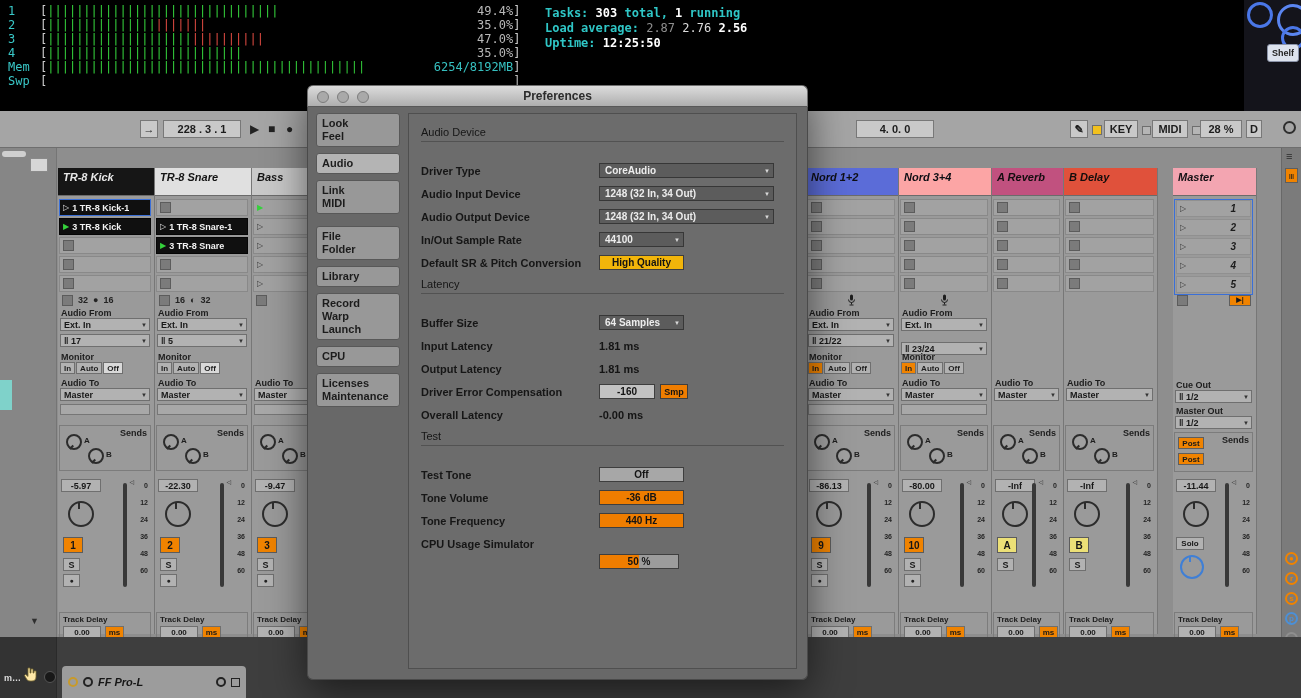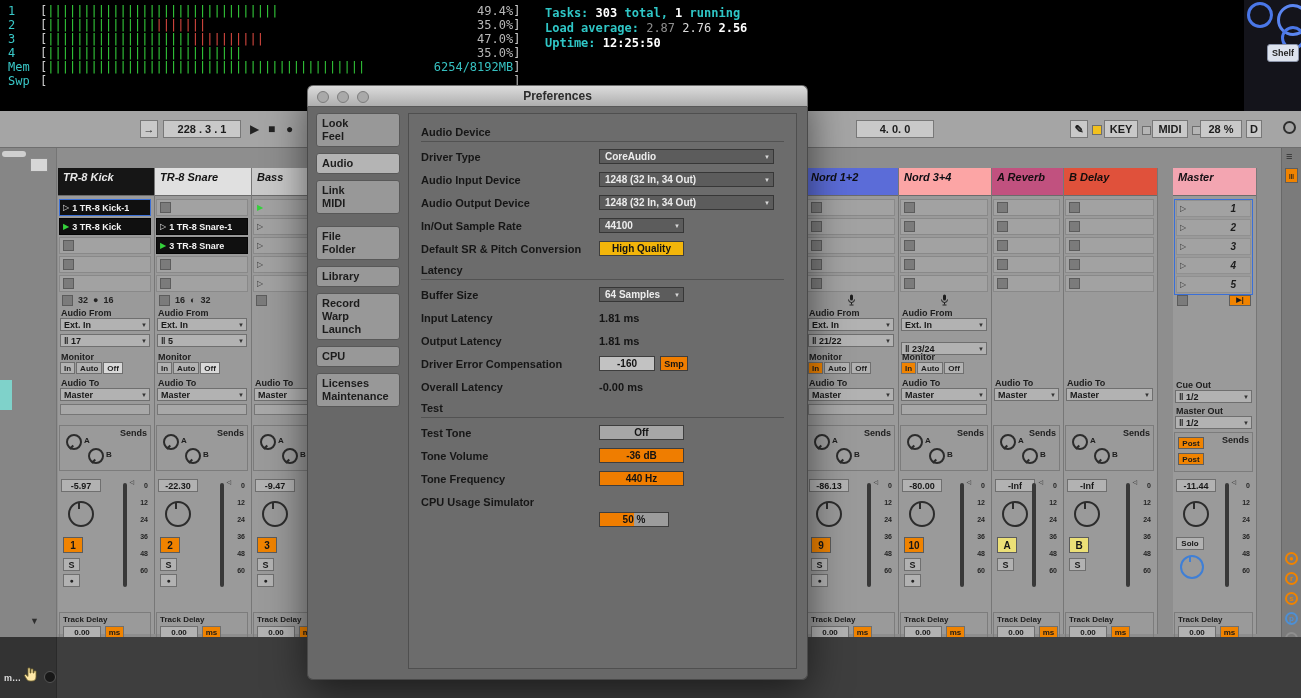--- a/index.html
+++ b/index.html
@@ -162,22 +162,22 @@
   #prefs-body{position:absolute;left:0;top:22px;width:100%;height:573px;background:#686868;
     border:1px solid #4a4a4a;border-top:none;border-radius:0 0 6px 6px;box-sizing:border-box;}
   #prefs-tabs{position:absolute;left:8px;top:6px;width:84px;}
   .ptab{background:#989898;border:1px solid #585858;border-radius:3px;margin-bottom:6px;padding:3px 5px;box-sizing:border-box;}
   .ptab.active{background:#b4b4b4;}
   .ptab.gap{margin-top:12px;}
   .ptabline{font-size:11px;font-weight:bold;color:#1c1c1c;line-height:13px;}
   #prefs-content{position:absolute;left:100px;top:6px;right:10px;bottom:10px;background:#6c6c6c;
     border:1px solid #4f4f4f;box-sizing:border-box;padding:8px 12px;overflow:hidden;}
   .psec{margin-bottom:6px;}
-  .psechead{font-size:11px;font-weight:bold;color:#161616;border-bottom:1px solid #525252;
-    padding-bottom:3px;margin:4px 0 7px 0;}
+  .psechead{font-size:11px;font-weight:normal;color:#161616;border-bottom:1px solid #525252;
+    padding-bottom:3px;margin:4px 0 21px 0;}
   .prow{display:flex;align-items:center;margin-bottom:8px;height:15px;}
   .plabel{width:178px;flex:none;font-size:11px;font-weight:bold;color:#161616;white-space:nowrap;}
   .pctrl{display:flex;align-items:center;}
   .psel{position:relative;height:15px;background:#5c5c5c;border:1px solid #373737;box-sizing:border-box;
     display:flex;align-items:center;padding:0 14px 0 5px;}
   .pselval{font-size:10px;font-weight:bold;color:#ececec;white-space:nowrap;}
   .pselarr{position:absolute;right:3px;top:4px;font-size:6px;color:#d8d8d8;}
   .pbtn{height:15px;padding:0 12px;background:#7e7e7e;border:1px solid #3e3e3e;border-radius:8px;
     font-size:10px;font-weight:bold;color:#131313;display:flex;align-items:center;margin-right:7px;}
   .ptoggle{height:15px;box-sizing:border-box;border:1px solid #3e3e3e;font-size:10px;font-weight:bold;
@@ -797,20 +797,27 @@
   <div id="devicearea">
     <div id="dev-left">
       <div id="dev-left-label">m…</div>
       <div id="hand-icon">
         <svg width="13" height="15" viewBox="0 0 13 15">
             <path d="M4 1 h2 v5 h1 v-4 h2 v4 h1 v-2 h2 v6 c0 3 -2 4 -4 4 h-2 c-2 0 -3 -1 -4 -3 l-1.5 -2.5 l1.2 -1 l2.3 2 z" fill="#ffe9a8" stroke="#7a6a30" stroke-width="0.8"></path>
           </svg>
       </div>
       <div id="dev-left-circ"></div>
     </div>
+    <div id="dev-title">
+      <span class="dev-ring on"></span>
+      <span class="dev-ring"></span>
+      <span id="dev-title-text">FF Pro-L</span>
+      <span class="dev-ring"></span>
+      <span class="dev-sq"></span>
+    </div>
   </div>
 
   <div id="prefs">
     <div id="prefs-titlebar">
       <div class="tlights">
         <span class="tl"></span>
         <span class="tl"></span>
         <span class="tl"></span>
       </div>
       <span>Preferences</span>
@@ -955,21 +962,21 @@
               <div class="pctrl">
                 <div class="pslider" style="width: 85px;">
                   <div class="pfill" style="width: 100%;"></div>
                   <span class="pslval">440 Hz</span>
                 </div>
               </div>
             </div>
             <div class="prow">
               <div class="plabel">CPU Usage Simulator</div>
               <div class="pctrl">
-                <div class="pslider" style="width: 70px; margin-top: 35px;">
+                <div class="pslider" style="width: 80px; margin-top: 35px;">
                   <div class="pfill" style="width: 50%;"></div>
                   <span class="pslval">50 %</span>
                 </div>
               </div>
             </div>
           </div>
         </div>
     </div>
   </div>
 

